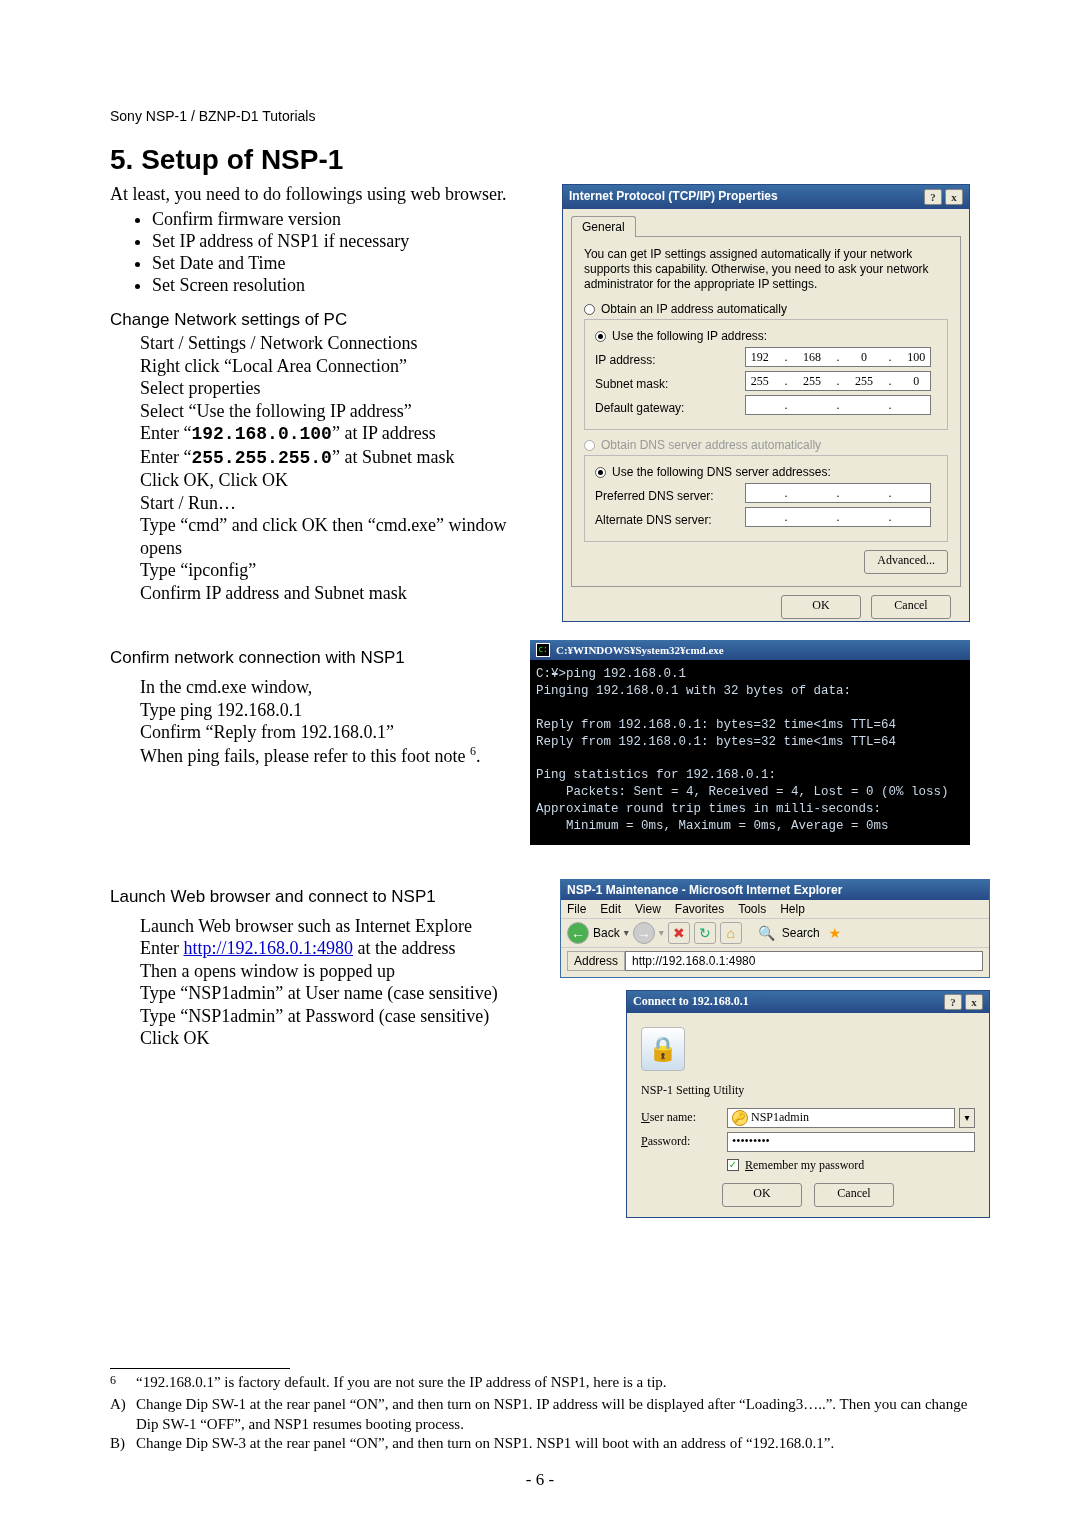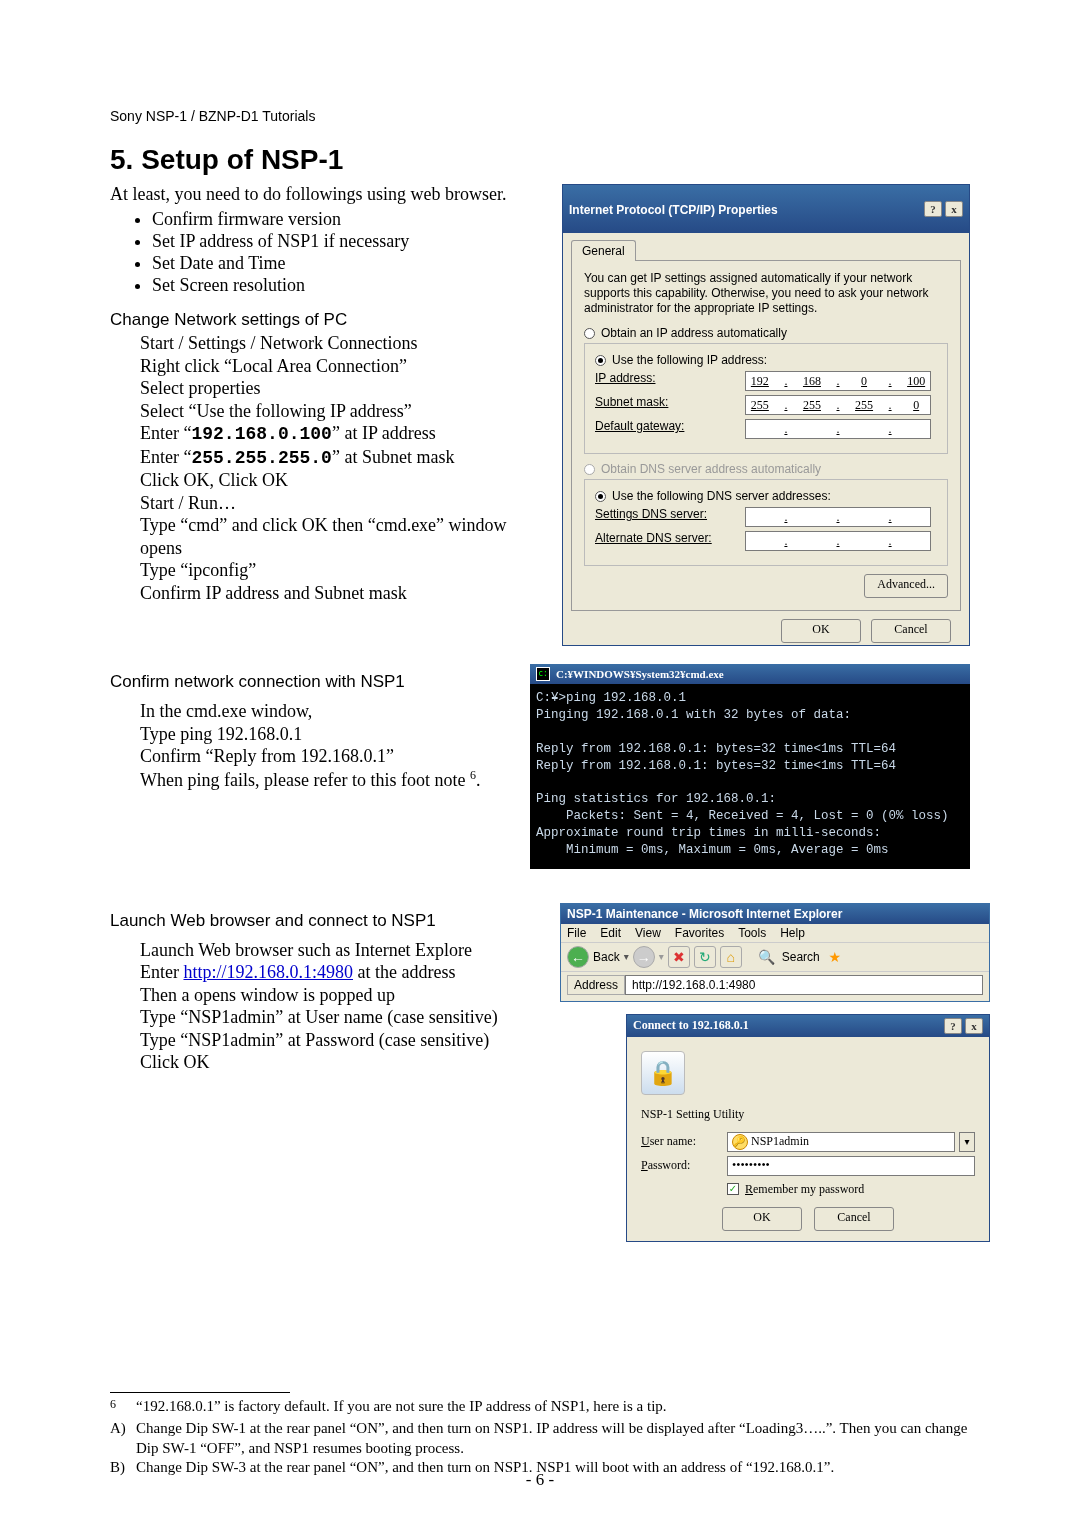--- a/index.html
+++ b/index.html
@@ -64,23 +64,23 @@
     width: 408px;
     font-family: Tahoma, Arial, sans-serif;
     font-size: 12px;
     color: #000;
     border: 1px solid #264a86;
   }
   .tcpip-title {
     background: linear-gradient(#3a6ea5,#264a86);
     color: #fff;
     font-weight: bold;
-    padding: 16px 6px;
+    padding: 4px 6px;
     display: flex;
-    align-items: flex-end;
+    align-items: flex-start;
     justify-content: space-between;
   }
   .tcpip-title .ctrls { display: flex; gap: 3px; }
   .winbtn {
     width: 18px; height: 16px; background: #ece9d8;
     border: 1px solid #888; border-radius: 2px;
     font: bold 11px Tahoma; text-align: center; line-height: 14px; color: #333;
   }
   .tcpip-body { background: #ece9d8; padding: 6px 8px 2px 8px; }
   .tab {
@@ -88,21 +88,21 @@
     border-bottom: none; padding: 3px 10px; border-radius: 3px 3px 0 0;
     font-size: 12px; position: relative; top: 1px;
   }
   .panel { border: 1px solid #999; background: #ece9d8; padding: 10px 12px 12px 12px; }
   .desc { margin: 0 0 10px 0; line-height: 1.25; }
   .radio-row { display: flex; align-items: center; gap: 6px; margin: 3px 0; }
   .radio { width: 11px; height: 11px; border: 1px solid #555; border-radius: 50%; background: #fff; position: relative; }
   .radio.selected::after { content:""; position:absolute; inset:2px; background:#000; border-radius:50%; }
   .radio.disabled { border-color:#aaa; }
   .fieldgroup { border: 1px solid #bbb; padding: 6px 10px 10px 10px; margin: 2px 0 8px 0; }
-  .field-row { display:flex; align-items:flex-start; margin: 4px 0; text-decoration: underline; }
+  .field-row { display:flex; align-items:flex-end; margin: 4px 0; }
   .field-label { flex: 0 0 150px; }
   .ip-box { display:flex; border:1px solid #7a7a7a; background:#fff; width:186px; height:20px; align-items:center; justify-content:center; gap:10px; font-family:Tahoma; }
   .ip-box span { width: 38px; text-align: center; }
   .ip-box .dot { width: 6px; text-align:center; }
   .adv-row { display:flex; justify-content:flex-end; margin-top:8px; }
   .btn {
     min-width:80px; height:24px; background:#ece9d8; border:1px solid #888;
     font: 12px Tahoma; padding: 2px 12px; border-radius:3px; text-align:center;
   }
   .okcancel { display:flex; justify-content:flex-end; gap:10px; padding: 8px 10px 0 0; }
@@ -251,21 +251,21 @@
             <div class="radio-row" style="color:#999">
               <span class="radio disabled"></span>
               <span>Obtain DNS server address automatically</span>
             </div>
             <div class="fieldgroup">
               <div class="radio-row">
                 <span class="radio selected"></span>
                 <span>Use the following DNS server addresses:</span>
               </div>
               <div class="field-row">
-                <span class="field-label">Settings DNS server:</span>
+                <span class="field-label">Preferred DNS server:</span>
                 <span class="ip-box">
                   <span></span>
                     <span class="dot">.</span>
                     <span></span>
                     <span class="dot">.</span>
                     <span></span>
                     <span class="dot">.</span>
                     <span></span>
                 </span>
               </div>

